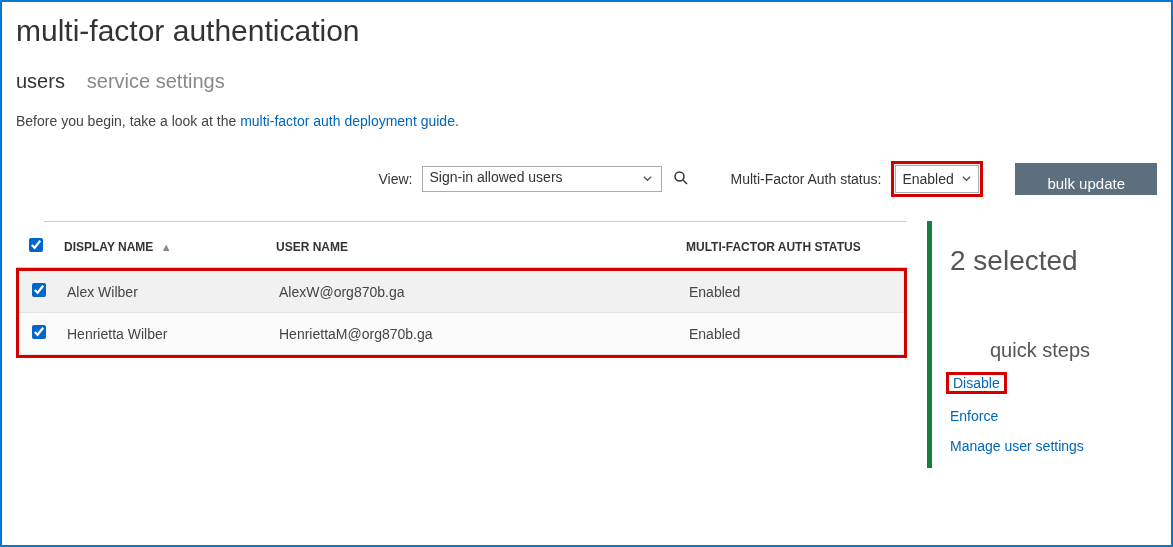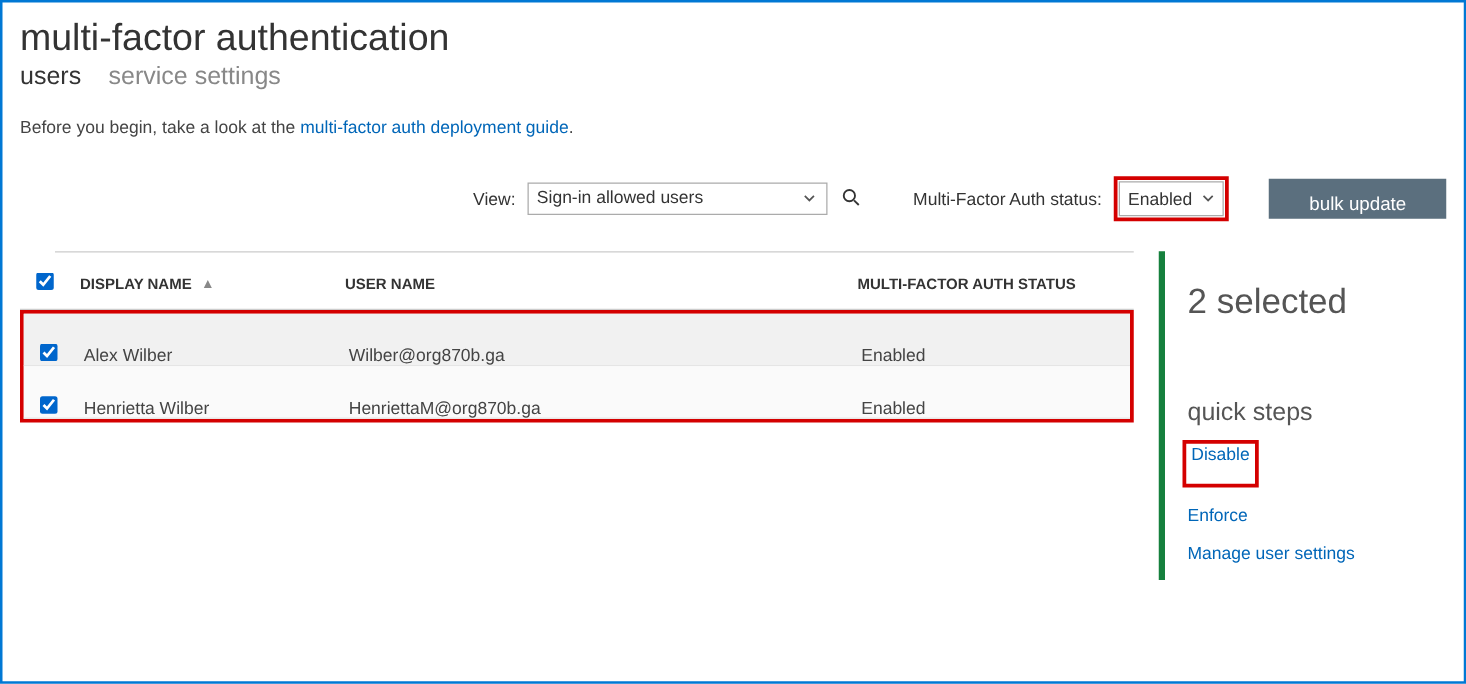--- a/index.html
+++ b/index.html
@@ -20,20 +20,21 @@
     margin-top: 2px;
   }
   .tabs { margin-top: 2px; }
   .tab {
     display: inline-block;
     font-size: 20px;
     font-weight: 300;
     margin-right: 18px;
     color: #888;
     cursor: pointer;
+    margin-top: 20px;
   }
   .tab.active { color: #333; }
   .intro {
     margin-top: 20px;
     font-size: 14px;
     color: #444;
   }
   .intro a { color: #0066b8; text-decoration: none; }
 
   .filters {
@@ -119,21 +120,21 @@
   .col-check { width: 40px; text-align: center; }
   .col-name { width: 220px; padding-left: 8px; }
   .col-user { width: 410px; }
   .col-status { flex: 1; }
   .sort-arrow { color: #888; font-size: 11px; margin-left: 4px; vertical-align: middle; }
   .rows-highlight {
     border: 3px solid #d40000;
   }
   .row {
     display: flex;
-    align-items: flex-end;
+    align-items: center;
     height: 42px;
     background: #f1f1f1;
     border-bottom: 1px solid #e5e5e5;
     color: #444;
   }
   .row:nth-child(2) { background: #fafafa; }
   .row .col-check { text-align: center; }
   .checkbox {
     width: 14px;
     height: 14px;
@@ -149,20 +150,21 @@
   .sel-count {
     font-size: 28px;
     font-weight: 300;
     color: #555;
   }
   .qs-title {
     margin-top: 62px;
     font-size: 20px;
     font-weight: 300;
     color: #555;
+    margin-left: 40px;
   }
   .qs-links { margin-top: 10px; }
   .qs-link {
     display: block;
     color: #0066b8;
     text-decoration: none;
     margin-bottom: 14px;
     font-size: 14px;
   }
   .highlight-disable {
@@ -228,36 +230,36 @@
         <span>DISPLAY NAME</span>
         <span class="sort-arrow">▲</span>
       </div>
       <div class="col-user">USER NAME</div>
       <div class="col-status">MULTI-FACTOR AUTH STATUS</div>
     </div>
     <div class="rows-highlight">
       <div class="row">
         <div class="col-check"><input type="checkbox" class="checkbox" checked="" style=""></div>
         <div class="col-name">Alex Wilber</div>
-        <div class="col-user">Wilber@org870b.ga</div>
+        <div class="col-user">AlexW@org870b.ga</div>
         <div class="col-status">Enabled</div>
       </div>
       <div class="row">
         <div class="col-check"><input type="checkbox" class="checkbox" checked="" style=""></div>
         <div class="col-name">Henrietta Wilber</div>
         <div class="col-user">HenriettaM@org870b.ga</div>
         <div class="col-status">Enabled</div>
       </div>
     </div>
   </div>
 
   <div class="sidebar">
     <div class="sel-count">2 selected</div>
     <div class="qs-title">quick steps</div>
     <div class="qs-links">
       <span class="highlight-disable">
-        <a href="#" class="qs-link" style="margin-bottom:16px">Disable</a>
+        <a href="#" class="qs-link" style="margin-bottom:0">Disable</a>
       </span>
       <a href="#" class="qs-link" style="margin-top:14px">Enforce</a>
       <a href="#" class="qs-link">Manage user settings</a>
     </div>
   </div>
 </div>
 
 </body></html>

